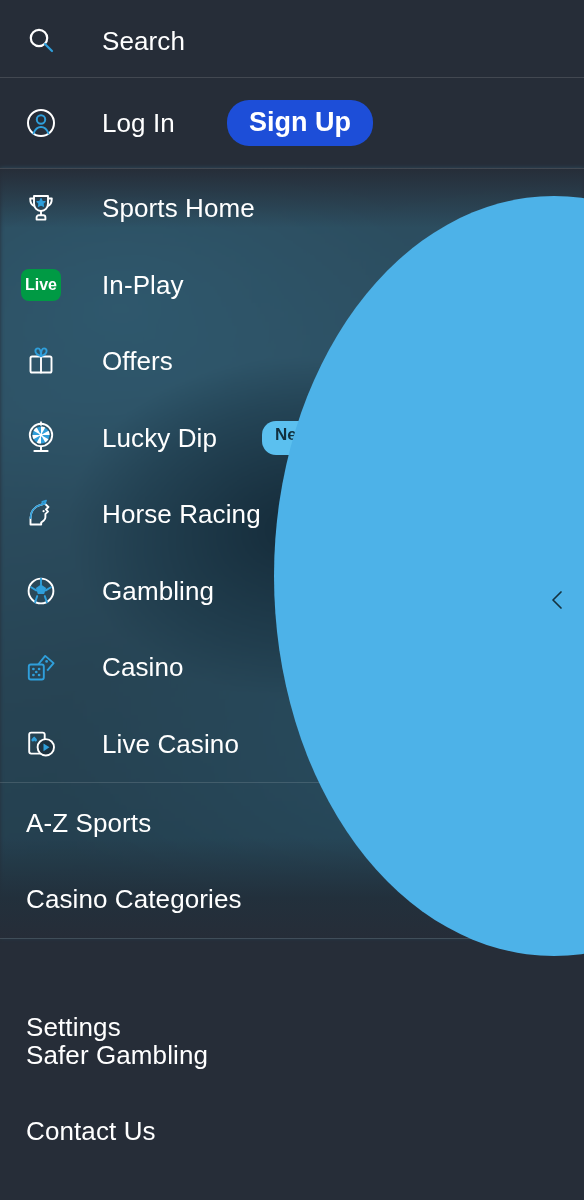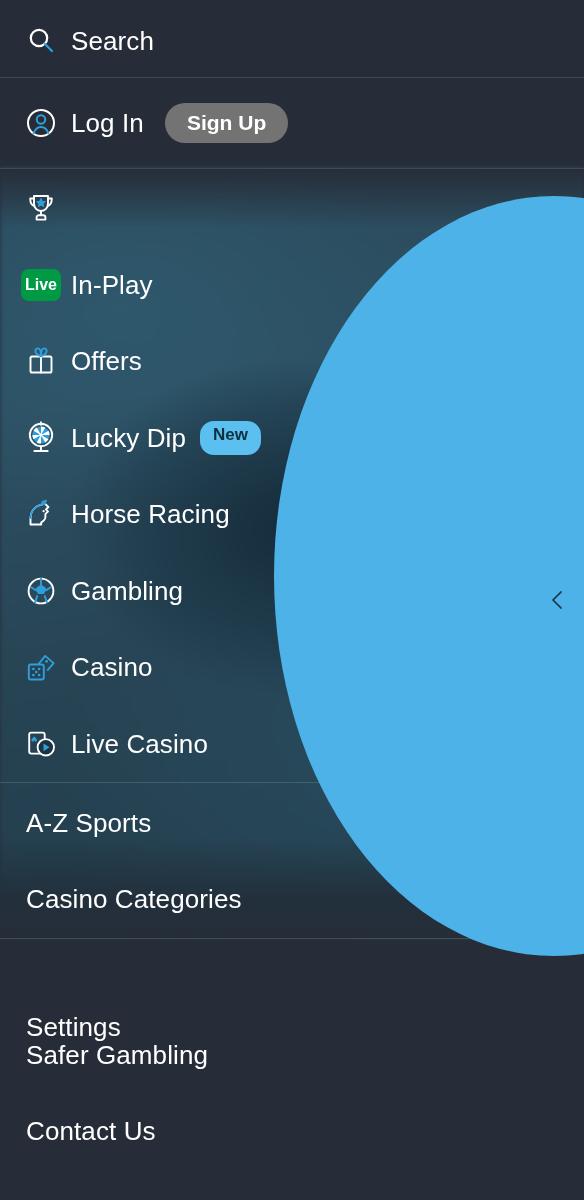--- a/index.html
+++ b/index.html
@@ -60,21 +60,21 @@
   
   .content { position:absolute; inset:0; z-index:5; }
 
   .divider {
     position:absolute; left:0; width:584px; height:1px;
     background:rgba(255,255,255,.13);
   }
 
   .row {
     position:absolute; left:0; width:584px;
-    display:flex; align-items:center;
+    display:flex; align-items:center;gap:31px;
   }
   .row .icon {
     width:44px; height:44px;
     margin-left:19px;
     display:flex; align-items:center; justify-content:center;
     flex:0 0 auto;
   }
   .row .icon svg { display:block; }
   .row .label {
     margin-left:8px;
@@ -82,23 +82,23 @@
     font-size:26px;
     font-weight:400;
     letter-spacing:.1px;
     white-space:nowrap;
   }
   .row.no-icon .label { margin-left:26px; }
 
   
   .signup-btn {
     margin-left:21px;
-    background:#737373;
+    background:#1d4ed8;
     color:#ffffff;
-    font-size:21px;
+    font-size:27px;
     font-weight:700;
     border:none;
     border-radius:22px;
     padding:9px 22px 10px;
     line-height:1;
     cursor:pointer;
     white-space:nowrap;
   }
 
   .live-badge {
@@ -179,20 +179,21 @@
       <span class="icon">
         <svg width="34" height="34" viewBox="0 0 34 34" fill="none" stroke="#ffffff" stroke-width="1.9" stroke-linejoin="round">
           <path d="M10 5h14v7.5c0 4.4-3.1 7.5-7 7.5s-7-3.1-7-7.5V5z"></path>
           <path d="M10 7.5H6.2c0 4.6 1.8 7 4.4 7.6"></path>
           <path d="M24 7.5h3.8c0 4.6-1.8 7-4.4 7.6"></path>
           <path d="M17 20v4.2"></path>
           <path d="M12.6 28.6h8.8v-2.2a2.2 2.2 0 0 0-2.2-2.2h-4.4a2.2 2.2 0 0 0-2.2 2.2v2.2z"></path>
           <path d="M17 7.6l1.25 2.6 2.85.38-2.1 1.98.53 2.82L17 14.05l-2.53 1.33.53-2.82-2.1-1.98 2.85-.38L17 7.6z" fill="#2f9fdb" stroke="#2f9fdb" stroke-width="1.1"></path>
         </svg>
       </span>
+      <span class="label">Sports Home</span>
     </div>
 
     <div class="row" style="top:262px;height:46px;">
       <span class="icon">
         <span class="live-badge">Live</span>
       </span>
       <span class="label">In-Play</span>
     </div>
 
     <div class="row" style="top:338px;height:46px;">

